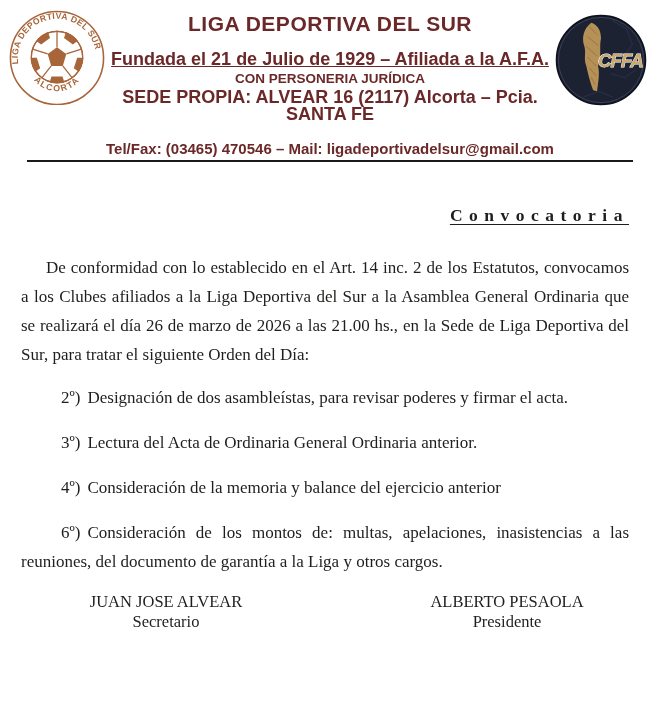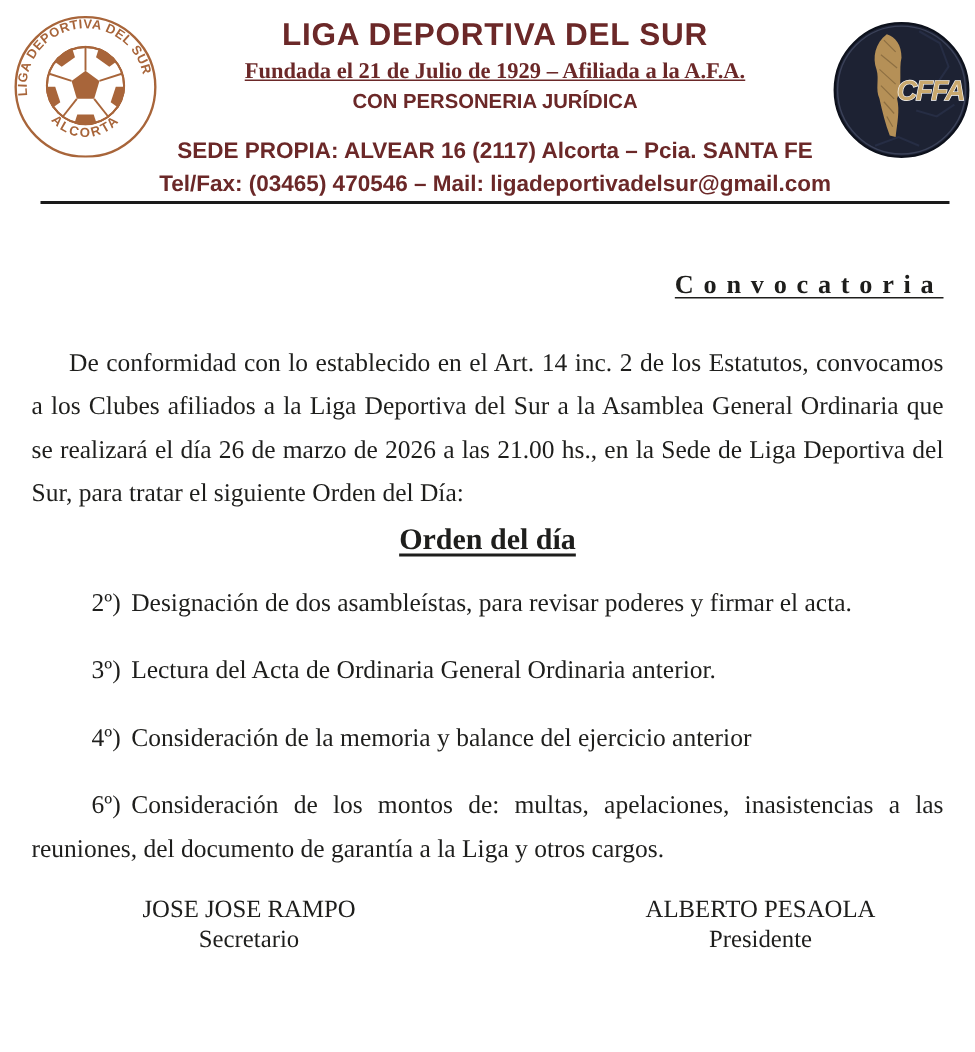--- a/index.html
+++ b/index.html
@@ -9,24 +9,24 @@
   }
   
   .letterhead{display:flex;align-items:flex-start;padding:7px 2px 0 8px;}
   .badge-left{flex:none;width:98px;height:98px;}
   .badge-right{flex:none;width:94px;height:94px;margin-top:6px;}
   .head-center{
     flex:1;text-align:center;color:#6b2828;
     font-family:"Liberation Sans", sans-serif;font-weight:bold;margin-top:5px;
   }
   .org-title{font-size:21px;letter-spacing:.5px;line-height:24px;}
-  .founded{font-size:15px;line-height:19px;margin-top:3px;text-decoration:underline;font-family:Liberation Serif, serif;}
+  .founded{font-size:18px;line-height:19px;margin-top:14px;text-decoration:underline;}
   .legal{font-size:13.5px;line-height:16px;margin-top:2px;}
-  .address{font-size:15px;line-height:17px;margin-top:16px;}
-  .contact{font-size:15px;line-height:17px;margin-top:5px;text-align:right;}
+  .address{font-size:18px;line-height:17px;margin-top:2px;}
+  .contact{font-size:15px;line-height:17px;margin-top:17px;}
   .head-rule{border:0;border-top:2px solid #1a1a1a;margin:3px 17px 0 27px;}
   
   .doc{padding:0 21px;font-size:17px;}
   .doc-heading{
     margin:41px 0 0;text-align:right;font-size:17.5px;font-weight:bold;
     letter-spacing:6.5px;line-height:24px;
   }
   .doc-heading span{text-decoration:underline;text-underline-offset:3px;}
   .intro{
     margin:26px 0 0;line-height:29px;text-align:justify;text-indent:25px;
@@ -116,34 +116,31 @@
   <hr class="head-rule">
 
   <div class="doc">
 
     <div class="doc-heading">
       <span>Convocatoria</span>
     </div>
 
     <p class="intro">De conformidad con lo establecido en el Art. 14 inc. 2 de los Estatutos, convocamos a los Clubes afiliados a la Liga Deportiva del Sur a la Asamblea General Ordinaria que se realizará el día 26 de marzo de 2026 a las 21.00 hs., en la Sede de Liga Deportiva del Sur, para tratar el siguiente Orden del Día:</p>
 
-    <div class="section-heading">
-      <span>Orden del día</span>
-    </div>
 
     <div class="agenda">
       <p><span class="num">2º)</span><span>Designación de dos asambleístas, para revisar poderes y firmar el acta.</span></p>
       <p><span class="num">3º)</span><span>Lectura del Acta de Ordinaria General Ordinaria anterior.</span></p>
       <p><span class="num">4º)</span><span>Consideración de la memoria y balance del ejercicio anterior</span></p>
       <p class="justified"><span class="num">6º)</span><span>Consideración de los montos de: multas, apelaciones, inasistencias a las reuniones,  del documento de garantía a la Liga y otros cargos.</span></p>
     </div>
 
     <div class="signatures">
       <div class="sig sig-left">
-        <div>JOSE JOSE RAMPO</div>
+        <div>JUAN JOSE ALVEAR</div>
         <div>Secretario</div>
       </div>
       <div class="sig sig-right">
         <div>ALBERTO PESAOLA</div>
         <div>Presidente</div>
       </div>
     </div>
 
   </div>
 </div>

